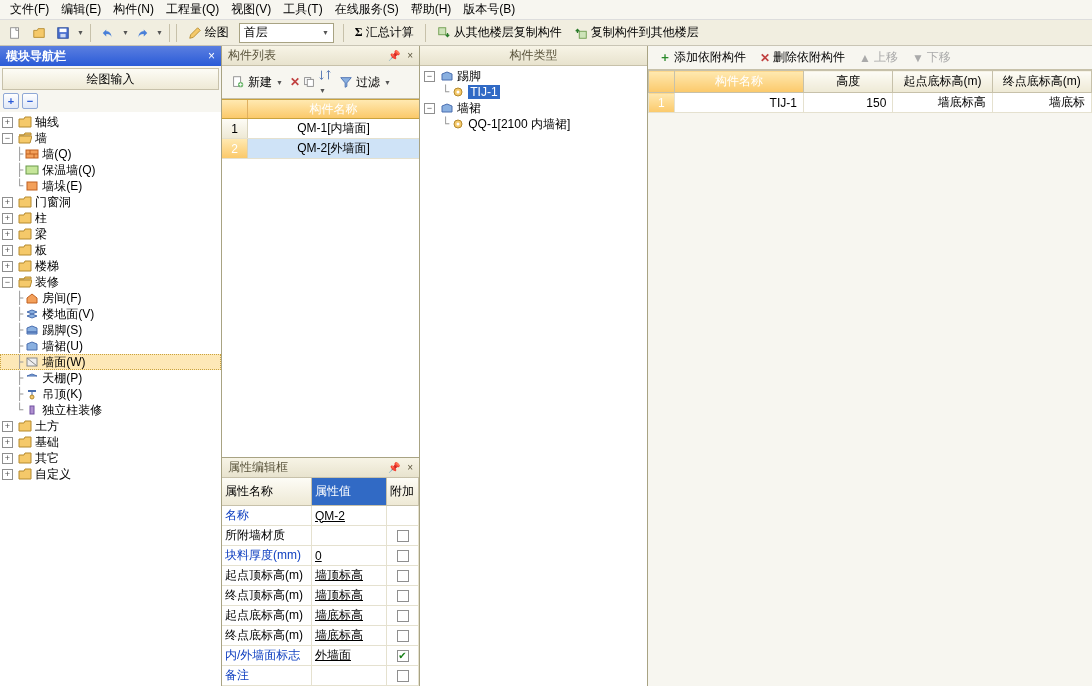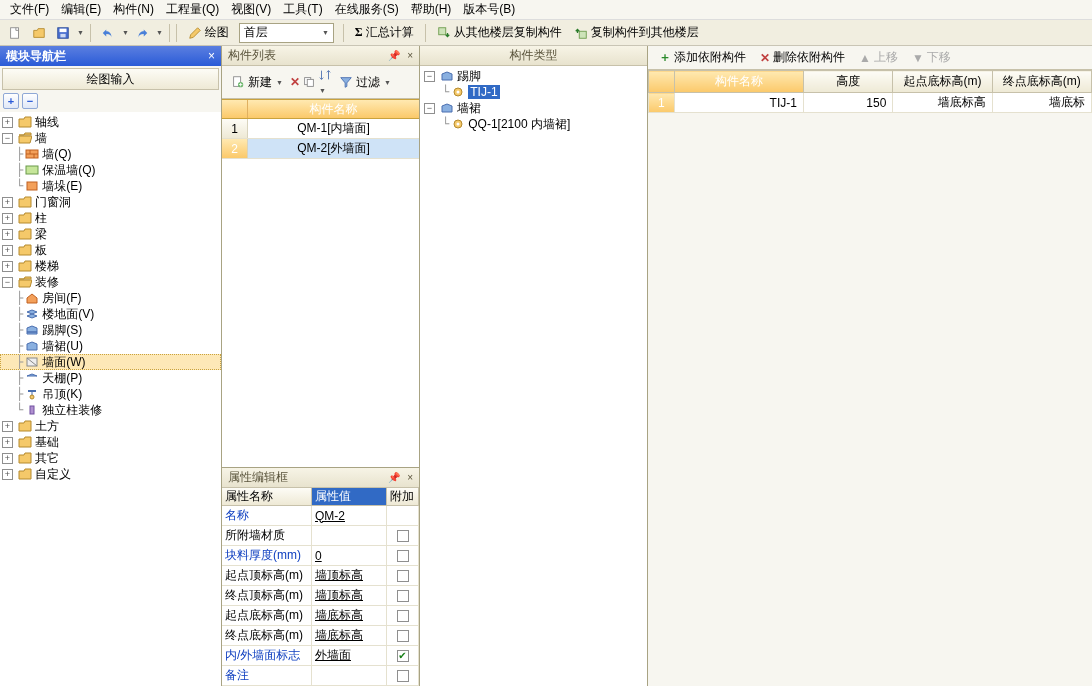--- a/index.html
+++ b/index.html
@@ -49,21 +49,21 @@
 .gridhead .namecol{flex:1;text-align:center;}
 .grow{display:flex;height:20px;border-bottom:1px solid #e5e1cf;background:#fff;}
 .grow.sel{background:#cfe3f7;}
 .grow .numc{width:26px;border-right:1px solid #d8d3bd;text-align:center;background:linear-gradient(#fdfcf6,#eee9d5);display:flex;align-items:center;justify-content:center;}
 .grow.sel .numc{background:linear-gradient(#ffe9b1,#fbc96a);color:#fff;}
 .grow .namec{flex:1;text-align:center;display:flex;align-items:center;justify-content:center;}
 .listbody{flex:1;background:#fff;overflow:auto;}
 
 .propbox{border-top:1px solid #a8a383;}
 .proptable{background:#fff;}
-.proptable .prh{display:flex;height:18px;background:linear-gradient(#fdfcf6,#eee9d5);border-bottom:1px solid #c7c1aa;}
+.proptable .prh{display:flex;height:28px;background:linear-gradient(#fdfcf6,#eee9d5);border-bottom:1px solid #c7c1aa;}
 .proptable .prh>div{border-right:1px solid #c7c1aa;display:flex;align-items:center;padding:0 3px;}
 .proptable .prh .c1{width:90px;}
 .proptable .prh .c2{flex:1;background:#316ac5;color:#fff;}
 .proptable .prh .c3{width:32px;}
 .prr{display:flex;height:20px;border-bottom:1px solid #e5e1cf;}
 .prr>div{border-right:1px solid #e5e1cf;display:flex;align-items:center;padding:0 3px;}
 .prr .c1{width:90px;}
 .prr .c2{flex:1;text-decoration:underline;}
 .prr .c3{width:32px;justify-content:center;}
 .prr .c1.link{color:#1040c0;}

